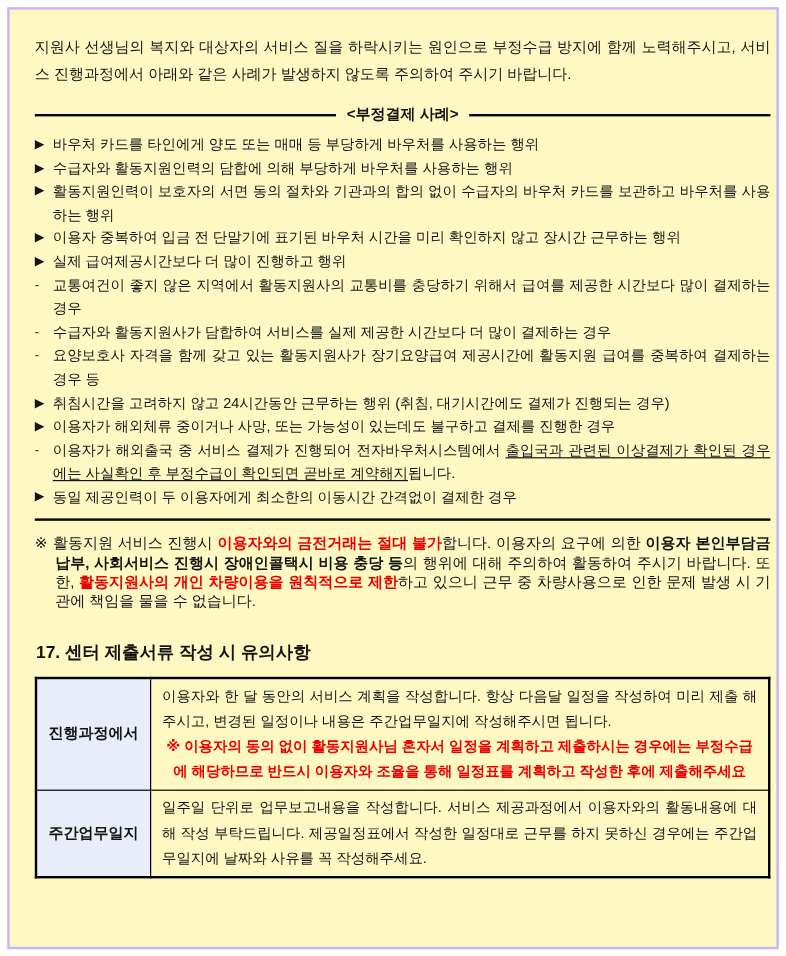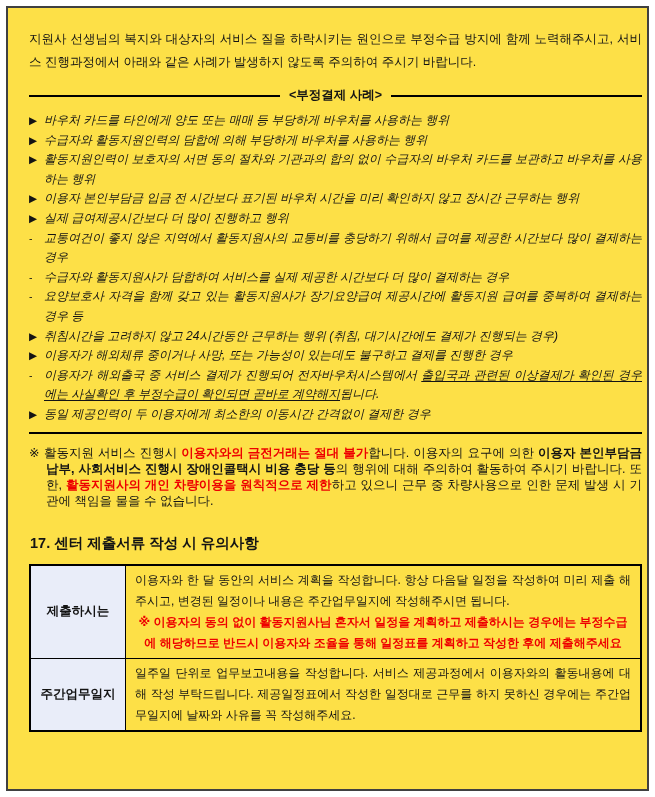--- a/index.html
+++ b/index.html
@@ -2,37 +2,37 @@
 <html><head>
 <meta charset="utf-8">
 <style>
   html,body{margin:0;padding:0;background:#ffffff;}
   body{
     width:655px;height:797px;position:relative;overflow:hidden;
     font-family:"Liberation Sans","DejaVu Sans",sans-serif;
     color:#141414;
   }
   .page{
-    position:absolute;inset:6px;border:2px solid #404040;
-    box-sizing:border-box;padding:20px 5px 8px 21px;background:#fde047;
+    position:absolute;inset:6px;border:2px solid #c4b5fd;
+    box-sizing:border-box;padding:20px 5px 8px 21px;background:#fef9c3;
   }
   
   .intro{
     margin:0 0 13px 0;font-size:12.5px;line-height:23px;
     text-align:justify;
   }
   
   .rule-title{display:flex;align-items:center;gap:9px;margin:4px 0 7px 0;justify-content:flex-end;}
   .rule-line{flex:1;height:2px;background:#000;}
   .rule-label{font-weight:bold;font-size:12.5px;white-space:nowrap;}
   
   .fraud-list{font-size:12px;line-height:19.6px;}
   .li{display:flex;text-align:justify;}
   .li .marker{flex:none;width:15px;font-size:10.5px;line-height:19.6px;}
-  .li .txt{flex:1;font-style:italic;}
+  .li .txt{flex:1;}
   .ul-seg{text-decoration:underline;text-underline-offset:2px;}
   
   .hr-thick{height:2px;background:#000;margin:7px 0 11px 0;}
   
   .notice{
     margin:0;font-size:12.5px;line-height:16px;text-align:justify;
     padding-left:17px;text-indent:-17px;
   }
   .red-bold{color:#ee0000;font-weight:bold;}
   .bold{font-weight:bold;}
@@ -73,21 +73,21 @@
     <div class="li">
       <span class="marker">▶</span>
       <span class="txt">수급자와 활동지원인력의 담합에 의해 부당하게 바우처를 사용하는 행위</span>
     </div>
     <div class="li">
       <span class="marker">▶</span>
       <span class="txt">활동지원인력이 보호자의 서면 동의 절차와 기관과의 합의 없이 수급자의 바우처 카드를 보관하고 바우처를 사용하는 행위</span>
     </div>
     <div class="li">
       <span class="marker">▶</span>
-      <span class="txt">이용자 본인부담금 입금 전 시간보다 표기된 바우처 시간을 미리 확인하지 않고 장시간 근무하는 행위</span>
+      <span class="txt">이용자 중복하여 입금 전 단말기에 표기된 바우처 시간을 미리 확인하지 않고 장시간 근무하는 행위</span>
     </div>
     <div class="li">
       <span class="marker">▶</span>
       <span class="txt">실제 급여제공시간보다 더 많이 진행하고 행위</span>
     </div>
     <div class="li">
       <span class="marker">-</span>
       <span class="txt">교통여건이 좋지 않은 지역에서 활동지원사의 교통비를 충당하기 위해서 급여를 제공한 시간보다 많이 결제하는 경우</span>
     </div>
     <div class="li">
@@ -118,21 +118,21 @@
 
   <div class="hr-thick"></div>
 
   <p class="notice"><span>※ 활동지원 서비스 진행시 </span><span class="red-bold">이용자와의 금전거래는 절대 불가</span><span>합니다. 이용자의 요구에 의한 </span><span class="bold">이용자 본인부담금 납부, 사회서비스 진행시 장애인콜택시 비용 충당 등</span><span>의 행위에 대해 주의하여 활동하여 주시기 바랍니다. 또한, </span><span class="red-bold">활동지원사의 개인 차량이용을 원칙적으로 제한</span><span>하고 있으니 근무 중 차량사용으로 인한 문제 발생 시 기관에 책임을 물을 수 없습니다.</span></p>
 
   <h2 class="h17">17. 센터 제출서류 작성 시 유의사항</h2>
 
   <table class="doc-table">
     <tbody>
       <tr>
-        <td class="label-cell">제출하시는</td>
+        <td class="label-cell">진행과정에서</td>
         <td class="body-cell">
           <p>이용자와 한 달 동안의 서비스 계획을 작성합니다. 항상 다음달 일정을 작성하여 미리 제출 해주시고, 변경된 일정이나 내용은 주간업무일지에 작성해주시면 됩니다.</p>
           <p class="red-bold note-center">※ 이용자의 동의 없이 활동지원사님 혼자서 일정을 계획하고 제출하시는 경우에는 부정수급에 해당하므로 반드시 이용자와 조율을 통해 일정표를 계획하고 작성한 후에 제출해주세요</p>
         </td>
       </tr>
       <tr>
         <td class="label-cell">주간업무일지</td>
         <td class="body-cell">
           <p>일주일 단위로 업무보고내용을 작성합니다. 서비스 제공과정에서 이용자와의 활동내용에 대해 작성 부탁드립니다. 제공일정표에서 작성한 일정대로 근무를 하지 못하신 경우에는 주간업무일지에 날짜와 사유를 꼭 작성해주세요.</p>
         </td>

